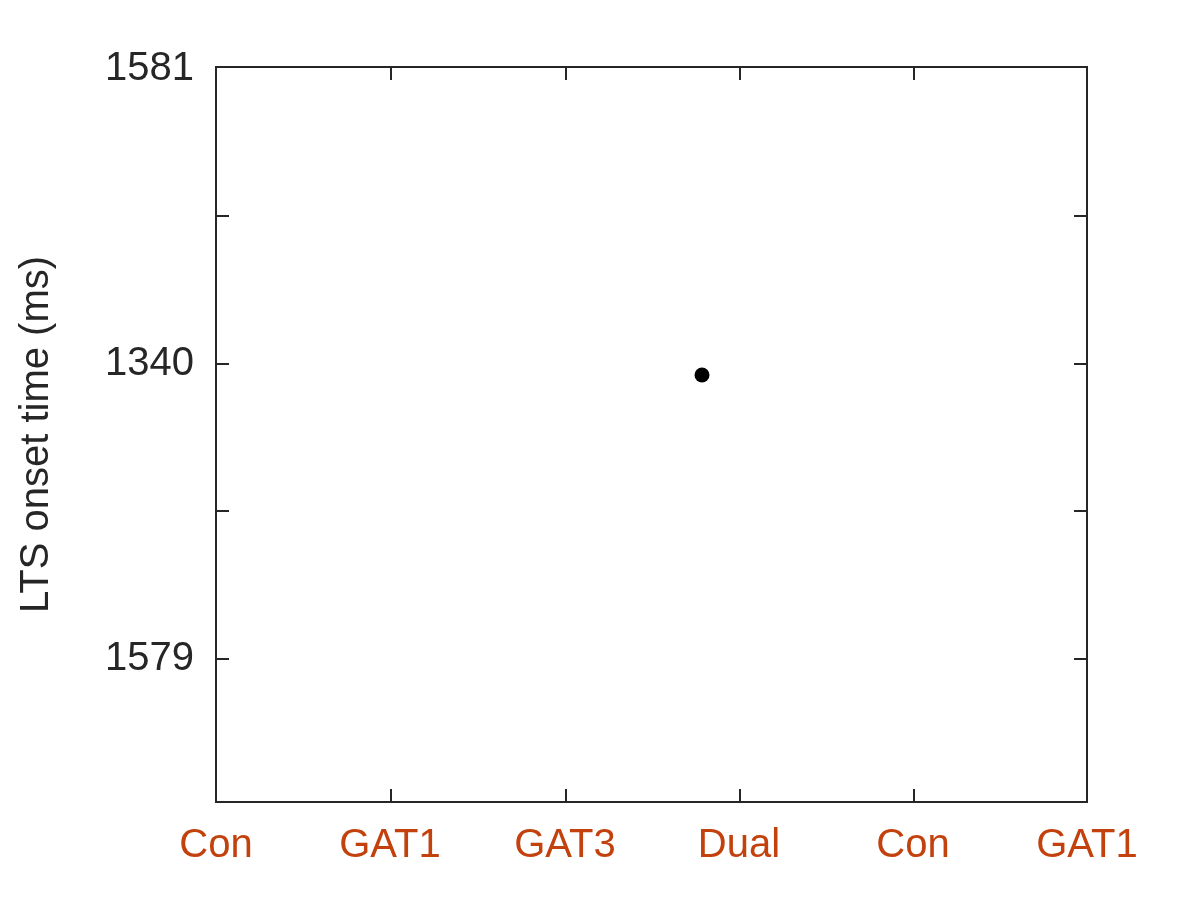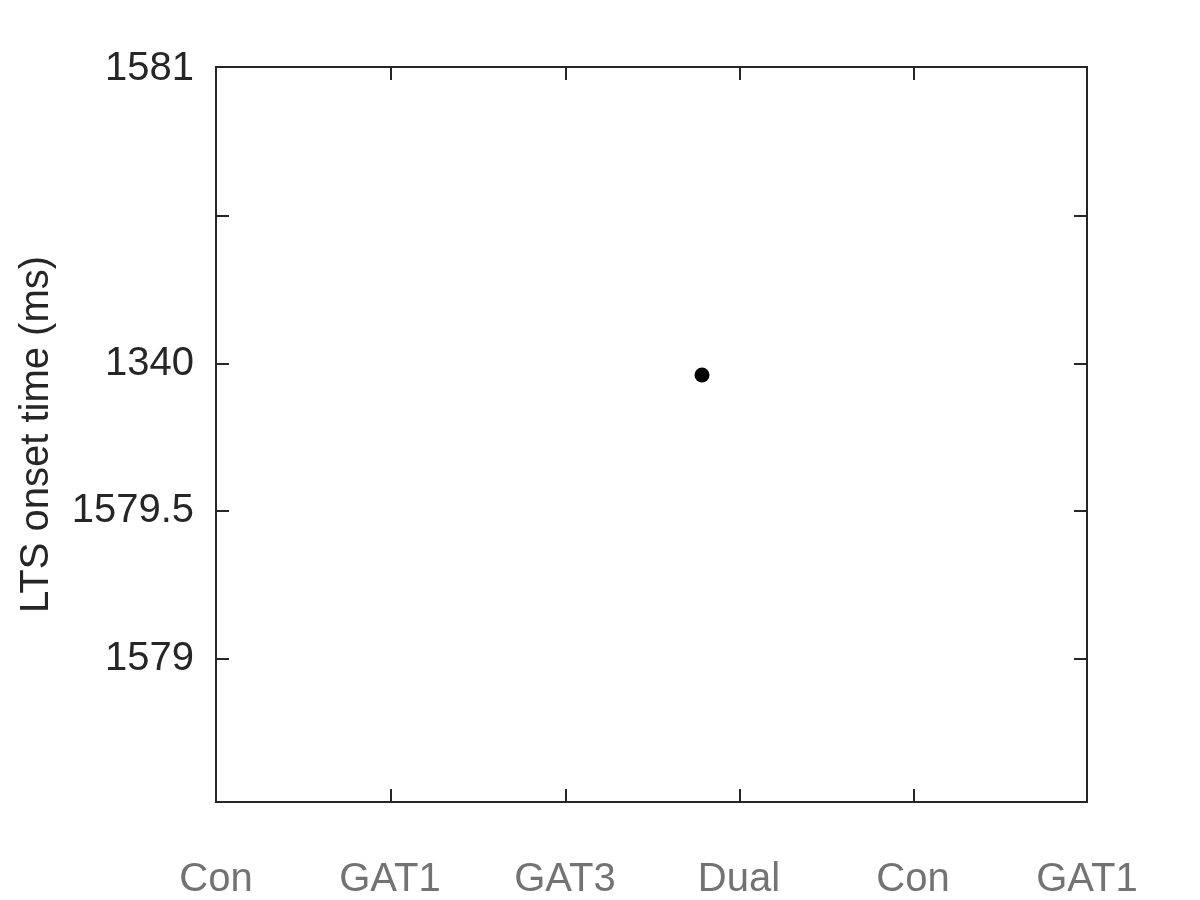--- a/index.html
+++ b/index.html
@@ -51,23 +51,23 @@
     position: absolute;
     right: 1006px;           
     font-size: 40px;
     color: #262626;
     line-height: 1;
     white-space: nowrap;
     transform: translateY(-50%);
   }
   .xlabel-tick {
     position: absolute;
-    top: 857px;
+    top: 823px;
     font-size: 40px;
-    color: #737373;
+    color: #c2410c;
     line-height: 1;
     white-space: nowrap;
     transform: translateX(-50%);
   }
 
   
   #y-axis-title {
     position: absolute;
     left: 0px;
     top: 0px;
@@ -95,21 +95,20 @@
 </style>
 </head>
 <body>
 
 <div id="page">
 
   <div id="y-axis-title">LTS onset time (ms)</div>
 
   <div class="ylabel-tick" style="top:66px;">1581</div>
   <div class="ylabel-tick" style="top:361px;">1340</div>
-  <div class="ylabel-tick" style="top:508px;">1579.5</div>
   <div class="ylabel-tick" style="top:656px;margin-left:12px;">1579</div>
 
   <div class="xlabel-tick" style="left:216px;">Con</div>
   <div class="xlabel-tick" style="left:390px;">GAT1</div>
   <div class="xlabel-tick" style="left:565px;">GAT3</div>
   <div class="xlabel-tick" style="left:739px;">Dual</div>
   <div class="xlabel-tick" style="left:913px;">Con</div>
   <div class="xlabel-tick" style="left:1087px;">GAT1</div>
 
   <div id="plot-area">

